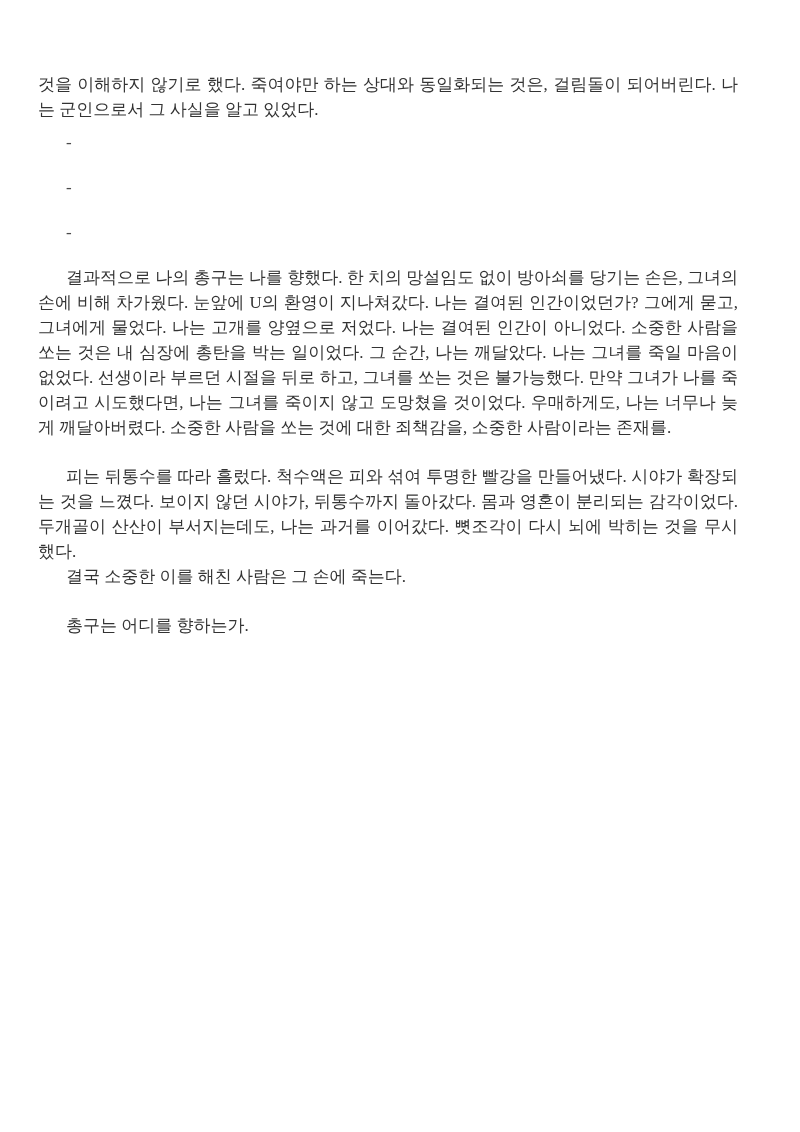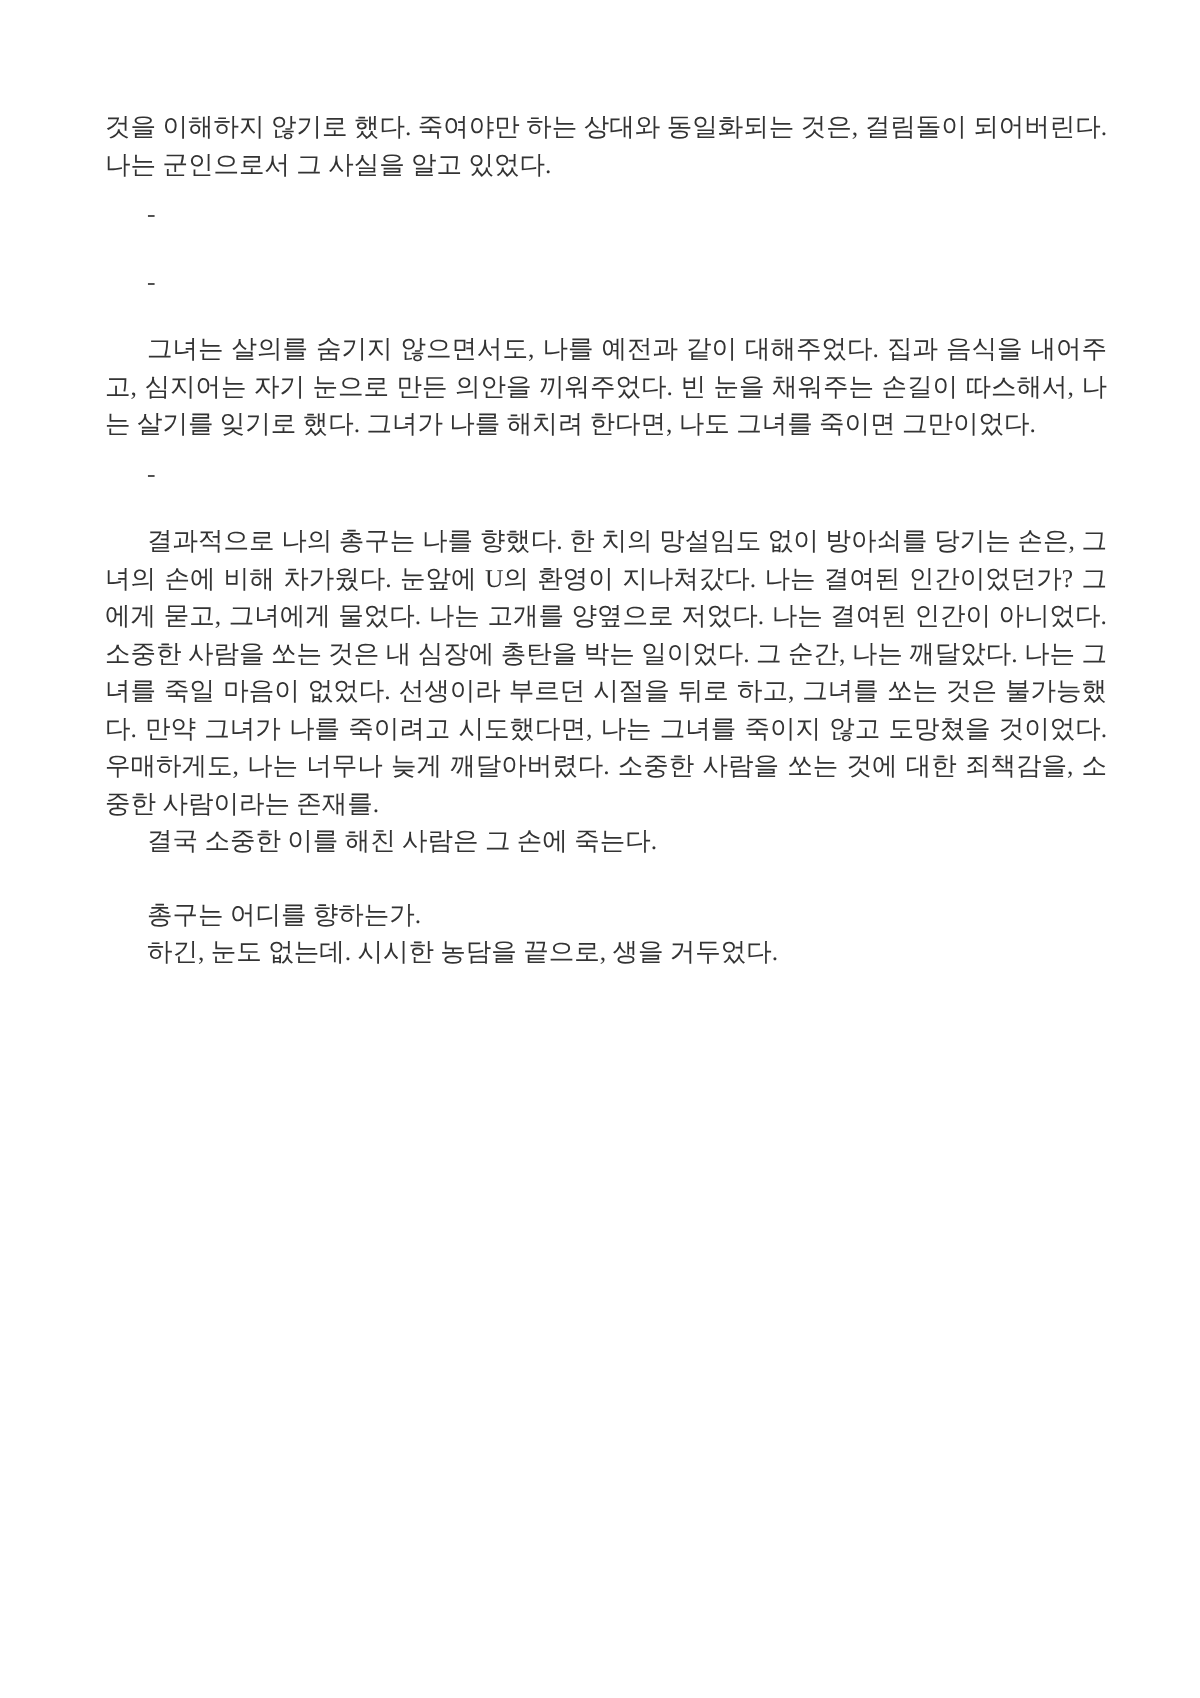--- a/index.html
+++ b/index.html
@@ -9,21 +9,21 @@
   }
   body {
     width: 800px;
     height: 1132px;
     overflow: hidden;
   }
   .page {
     box-sizing: border-box;
     width: 800px;
     height: 1132px;
-    padding: 72px 62px 30px 70px;
+    padding: 72px 62px 30px 38px;
     font-family: "Liberation Serif", "DejaVu Serif", serif;
     font-size: 17px;
     line-height: 25px;
     color: #333333;
     text-align: justify;
     word-break: break-all;
   }
   .para {
     margin: 0;
     text-indent: 28px;
@@ -46,25 +46,24 @@
 
 <article class="page">
 
   <p class="para flush">것을 이해하지 않기로 했다. 죽여야만 하는 상대와 동일화되는 것은, 걸림돌이 되어버린다. 나는 군인으로서 그 사실을 알고 있었다.</p>
 
   <div class="dash-line">-</div>
 
 
   <div class="dash-line">-</div>
 
-  <p class="para">그녀는 살의를 숨기지 않으면서도, 나를 예전과 같이 대해주었다. 집과 음식을 내어주고, 심지어는 자기 눈으로 만든 의안을 끼워주었다. 빈 눈을 채워주는 손길이 따스해서, 나는 살기를 잊기로 했다. 그녀가 나를 해치려 한다면, 나도 그녀를 죽이면 그만이었다.</p>
 
   <div class="dash-line">-</div>
 
   <p class="para">결과적으로 나의 총구는 나를 향했다. 한 치의 망설임도 없이 방아쇠를 당기는 손은, 그녀의 손에 비해 차가웠다. 눈앞에 U의 환영이 지나쳐갔다. 나는 결여된 인간이었던가? 그에게 묻고, 그녀에게 물었다. 나는 고개를 양옆으로 저었다. 나는 결여된 인간이 아니었다. 소중한 사람을 쏘는 것은 내 심장에 총탄을 박는 일이었다. 그 순간, 나는 깨달았다. 나는 그녀를 죽일 마음이 없었다. 선생이라 부르던 시절을 뒤로 하고, 그녀를 쏘는 것은 불가능했다. 만약 그녀가 나를 죽이려고 시도했다면, 나는 그녀를 죽이지 않고 도망쳤을 것이었다. 우매하게도, 나는 너무나 늦게 깨달아버렸다. 소중한 사람을 쏘는 것에 대한 죄책감을, 소중한 사람이라는 존재를.</p>
 
+  <p class="para sp">피는 뒤통수를 따라 흘렀다. 척수액은 피와 섞여 투명한 빨강을 만들어냈다. 시야가 확장되는 것을 느꼈다. 보이지 않던 시야가, 뒤통수까지 돌아갔다. 몸과 영혼이 분리되는 감각이었다. 두개골이 산산이 부서지는데도, 나는 과거를 이어갔다. 뼛조각이 다시 뇌에 박히는 것을 무시했다.</p>
 
   <p class="para">결국 소중한 이를 해친 사람은 그 손에 죽는다.</p>
   <p class="para sp">총구는 어디를 향하는가.</p>
 
-  <p class="para">하긴, 눈도 없는데. 시시한 농담을 끝으로, 생을 거두었다.</p>
 
 </article>
 
 </body></html>

